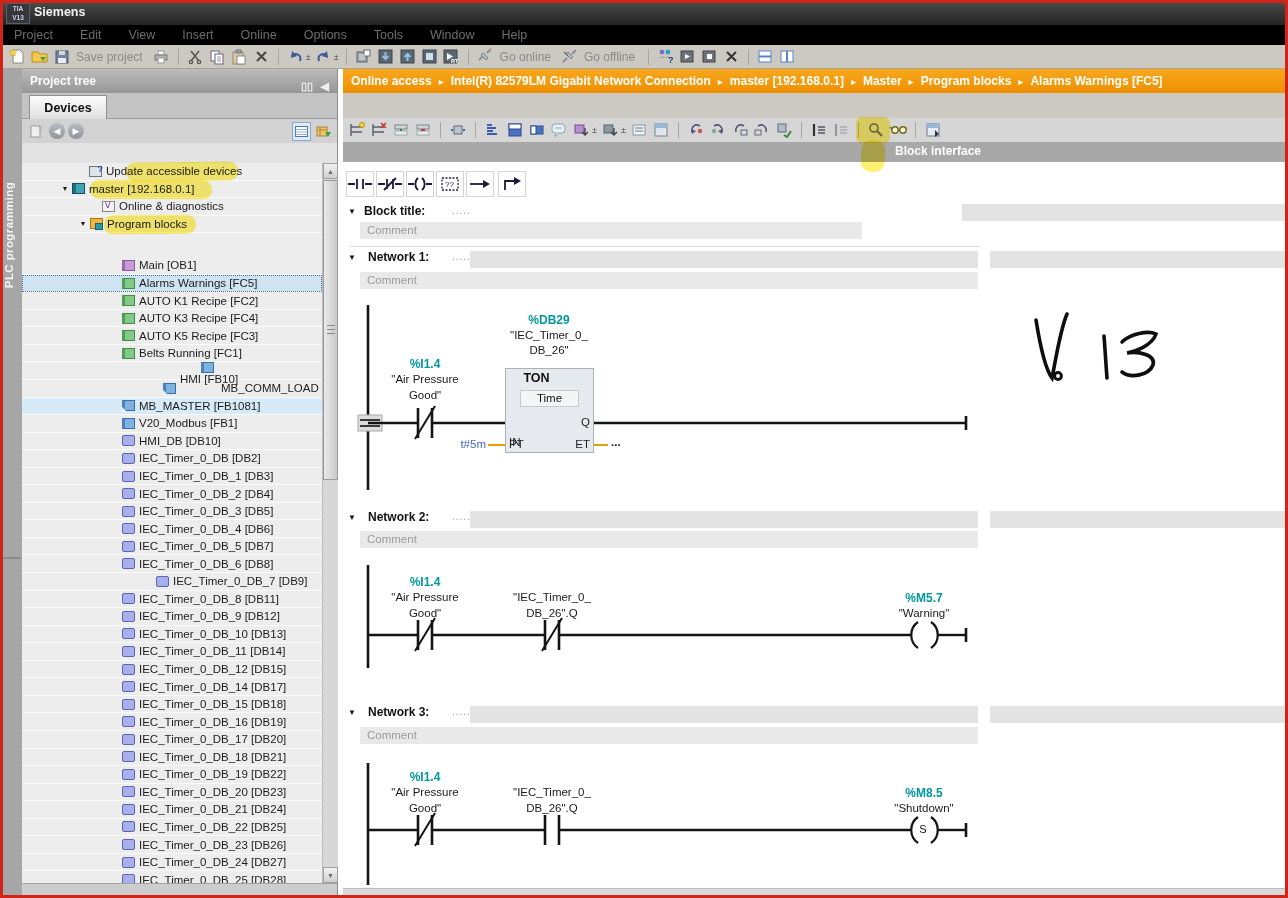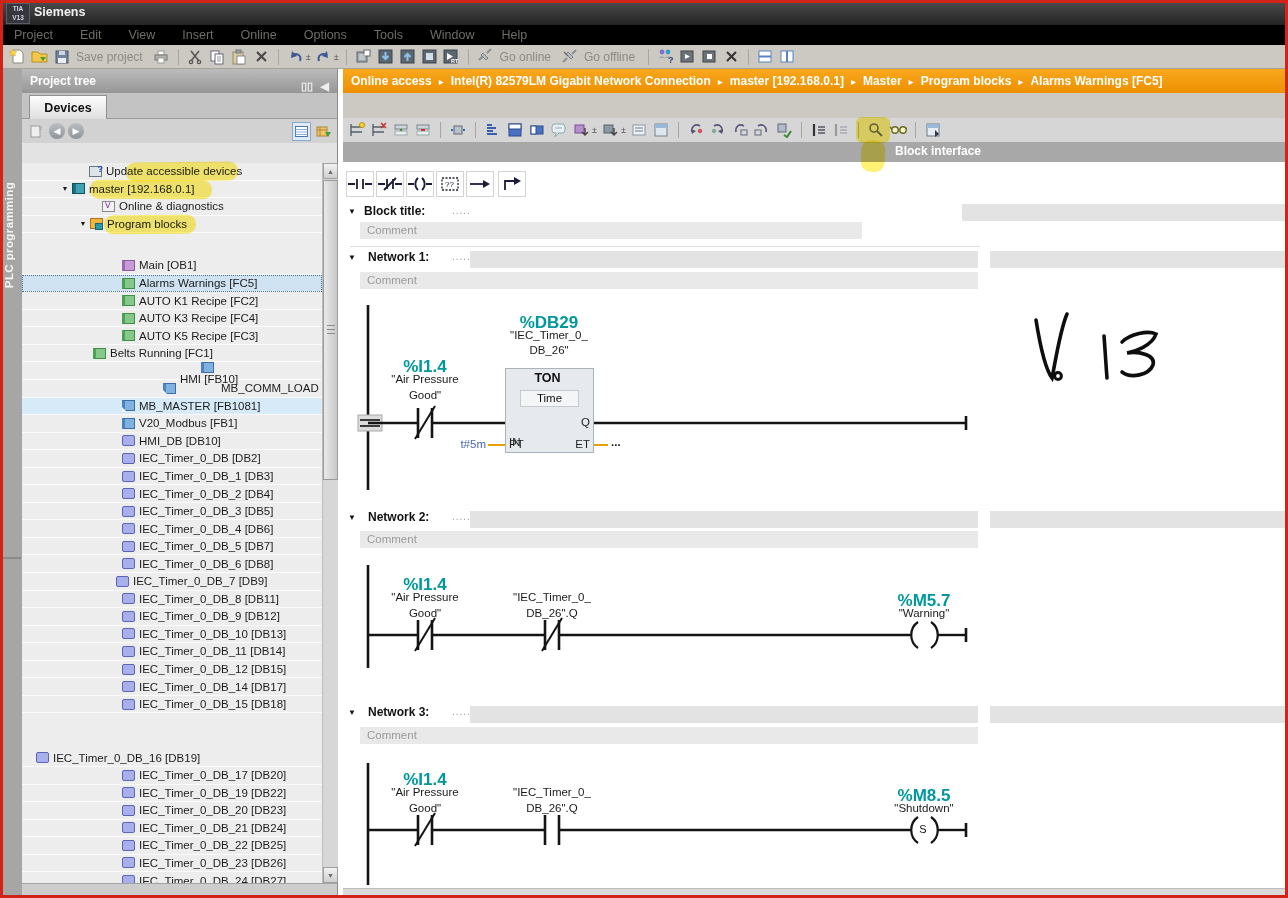--- a/index.html
+++ b/index.html
@@ -99,27 +99,27 @@
   .fav-btn{position:absolute;top:171px;width:28px;height:26px;background:#fff;border:1px solid #d4d4d4;
     display:flex;align-items:center;justify-content:center;box-sizing:border-box;}
   .net-tri{position:absolute;width:10px;font-size:8px;color:#111;}
   .net-label{position:absolute;font-size:12px;font-weight:bold;color:#111;white-space:nowrap;}
   .net-dots{position:absolute;font-size:10px;color:#9b9b9b;letter-spacing:1px;}
   .net-band{position:absolute;height:17px;background:#e3e3e3;}
   .comment-field{position:absolute;height:17px;background:#e9e9e9;color:#9b9b9b;font-size:11.5px;
     line-height:17px;padding-left:7px;box-sizing:border-box;}
   .hrline{position:absolute;height:1px;background:#dcdcdc;}
 
-  .op-teal{position:absolute;color:#00989c;font-weight:bold;font-size:17px;text-align:center;}
+  .op-teal{position:absolute;color:#00989c;font-weight:bold;font-size:12px;text-align:center;}
   .op-name{position:absolute;color:#1a1a1a;font-size:11.5px;text-align:center;white-space:nowrap;}
   .op-blue{position:absolute;color:#4668b8;font-size:11.5px;text-align:right;}
   .op-black{position:absolute;color:#111;font-size:11.5px;font-weight:bold;}
   .pin{position:absolute;color:#222;font-size:11.5px;}
   #ton-box{left:505px;top:368px;width:89px;height:85px;background:#e6eaee;border:1px solid #aab2ba;box-sizing:border-box;}
-  #ton-title{left:503px;top:371px;width:89px;text-align:center;font-size:12.5px;font-weight:bold;color:#111;}
+  #ton-title{left:492px;top:371px;width:89px;text-align:center;font-size:12.5px;font-weight:bold;color:#111;}
   #time-box{left:520px;top:390px;width:59px;height:17px;background:#f3f5f7;border:1px solid #c4cad0;
     box-sizing:border-box;text-align:center;font-size:11.5px;color:#111;line-height:15px;}
   .coil-letter{position:absolute;font-size:11px;color:#111;text-align:center;}
 
   .hl-blob{position:absolute;background:#ffe600;opacity:.55;mix-blend-mode:multiply;border-radius:9px;z-index:6;pointer-events:none;}
   svg.ladder{position:absolute;overflow:visible;}
   .sr{position:absolute;width:1px;height:1px;overflow:hidden;clip-path:inset(50%);}
 </style>
 </head>
 <body>
@@ -392,21 +392,21 @@
           <span class="ticon ti-fc"></span>
           <span class="tlabel">AUTO K3 Recipe [FC4]</span>
         </div>
 
         <div class="trow" style="padding-left: 86px;">
           <span class="texp"></span>
           <span class="ticon ti-fc"></span>
           <span class="tlabel">AUTO K5 Recipe [FC3]</span>
         </div>
 
-        <div class="trow" style="padding-left: 57px;">
+        <div class="trow" style="padding-left: 86px;">
           <span class="texp"></span>
           <span class="ticon ti-fc"></span>
           <span class="tlabel">Belts Running [FC1]</span>
         </div>
 
         <div class="trow" style="padding-left: 74px; flex-direction: column;">
           <span class="texp"></span>
           <span class="ticon ti-fb"></span>
           <span class="tlabel">HMI [FB10]</span>
         </div>
@@ -470,21 +470,21 @@
           <span class="ticon ti-db"></span>
           <span class="tlabel">IEC_Timer_0_DB_5 [DB7]</span>
         </div>
 
         <div class="trow" style="padding-left: 86px;">
           <span class="texp"></span>
           <span class="ticon ti-db"></span>
           <span class="tlabel">IEC_Timer_0_DB_6 [DB8]</span>
         </div>
 
-        <div class="trow" style="padding-left: 80px;">
+        <div class="trow" style="padding-left: 120px;">
           <span class="texp"></span>
           <span class="ticon ti-db"></span>
           <span class="tlabel">IEC_Timer_0_DB_7 [DB9]</span>
         </div>
 
         <div class="trow" style="padding-left: 86px;">
           <span class="texp"></span>
           <span class="ticon ti-db"></span>
           <span class="tlabel">IEC_Timer_0_DB_8 [DB11]</span>
         </div>
@@ -519,32 +519,37 @@
           <span class="ticon ti-db"></span>
           <span class="tlabel">IEC_Timer_0_DB_14 [DB17]</span>
         </div>
 
         <div class="trow" style="padding-left: 86px;">
           <span class="texp"></span>
           <span class="ticon ti-db"></span>
           <span class="tlabel">IEC_Timer_0_DB_15 [DB18]</span>
         </div>
 
-        <div class="trow" style=" margin-top: 36px;">
+        <div class="trow" style="padding-left: 86px;">
           <span class="texp"></span>
           <span class="ticon ti-db"></span>
           <span class="tlabel">IEC_Timer_0_DB_16 [DB19]</span>
         </div>
 
         <div class="trow" style="padding-left: 86px;">
           <span class="texp"></span>
           <span class="ticon ti-db"></span>
           <span class="tlabel">IEC_Timer_0_DB_17 [DB20]</span>
         </div>
 
+        <div class="trow" style="padding-left: 86px;">
+          <span class="texp"></span>
+          <span class="ticon ti-db"></span>
+          <span class="tlabel">IEC_Timer_0_DB_18 [DB21]</span>
+        </div>
 
         <div class="trow" style="padding-left: 86px;">
           <span class="texp"></span>
           <span class="ticon ti-db"></span>
           <span class="tlabel">IEC_Timer_0_DB_19 [DB22]</span>
         </div>
 
         <div class="trow" style="padding-left: 86px;">
           <span class="texp"></span>
           <span class="ticon ti-db"></span>

